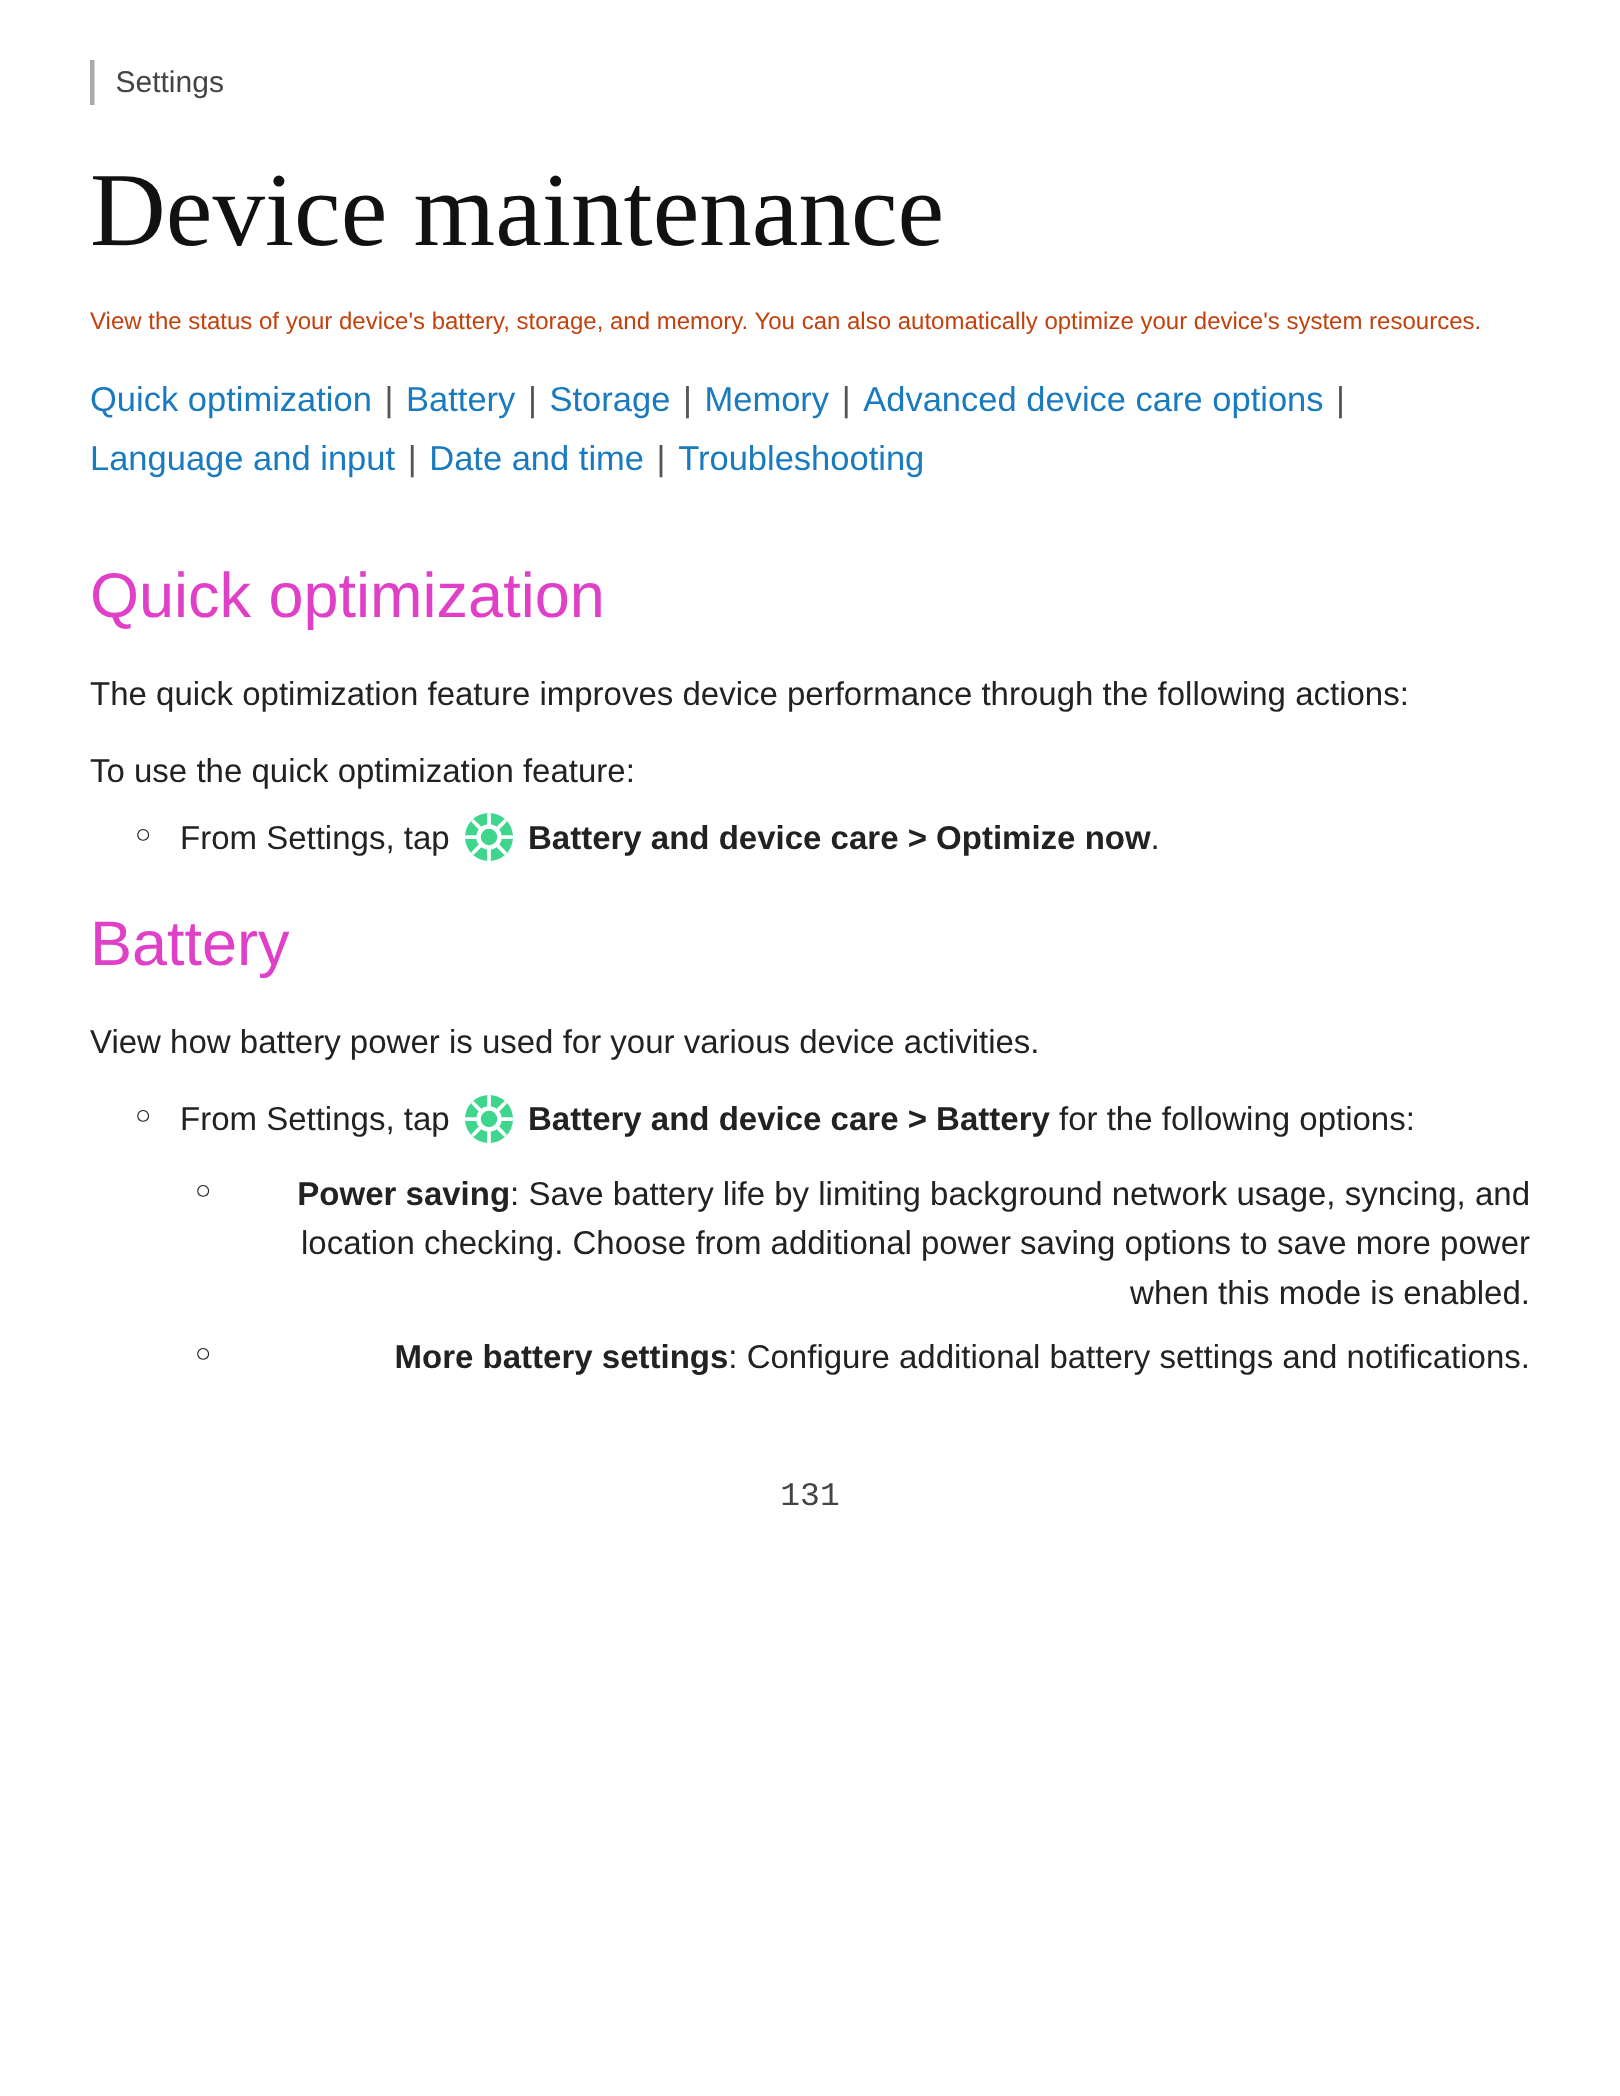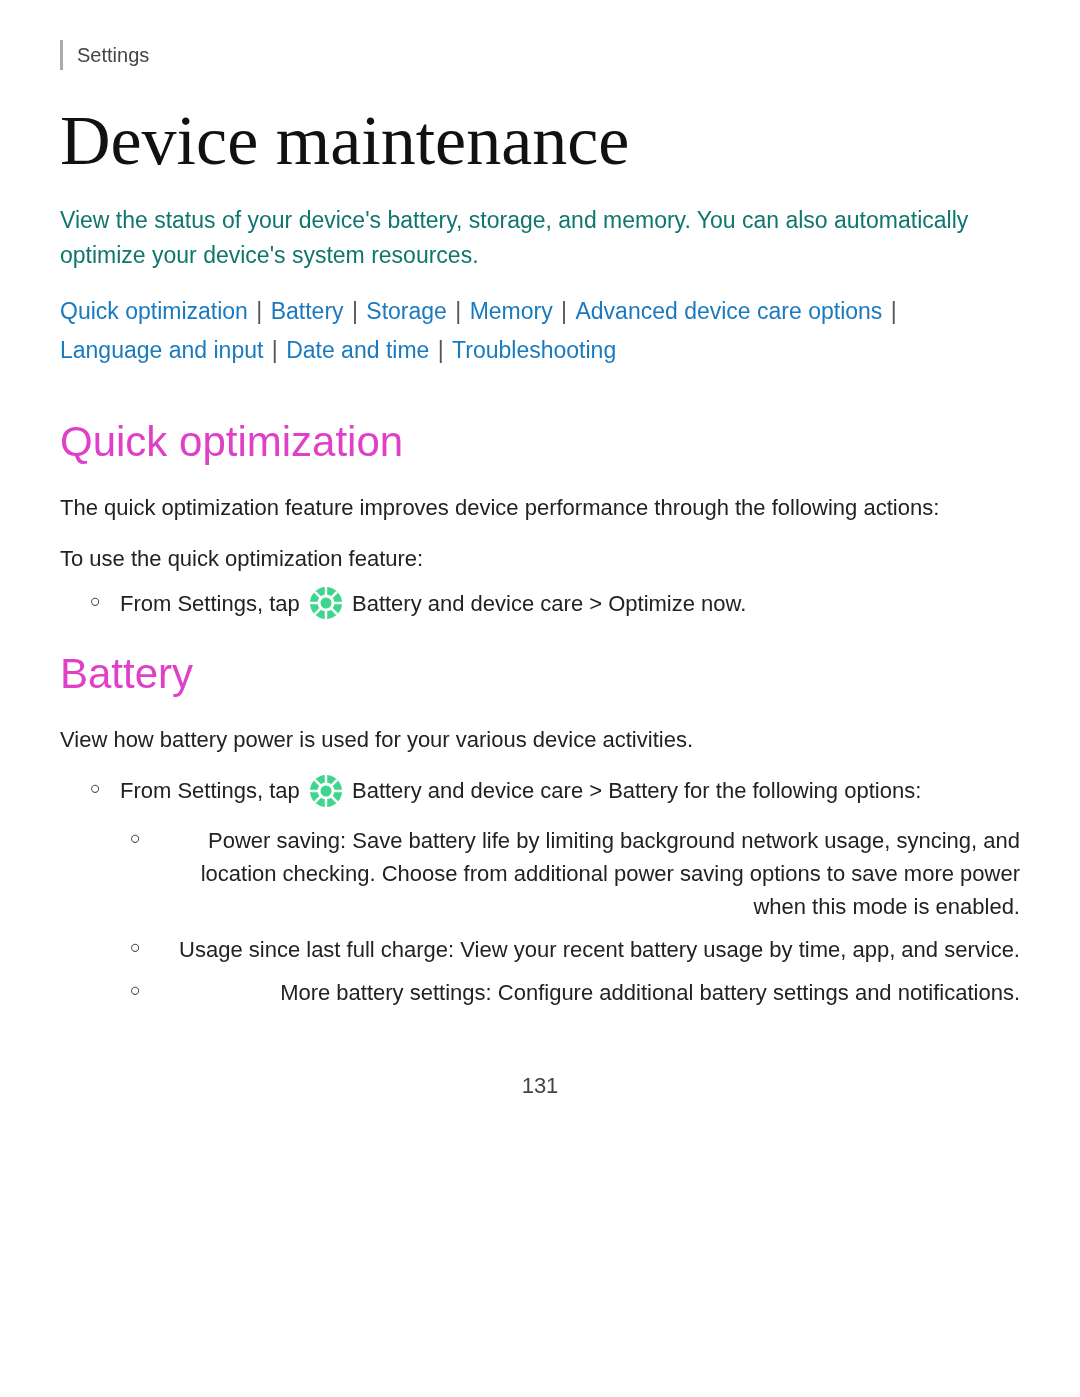--- a/index.html
+++ b/index.html
@@ -33,22 +33,22 @@
       font-family: Liberation Serif, serif;
       font-size: 70px;
       font-weight: 300;
       color: #111;
       margin-bottom: 24px;
       line-height: 1.1;
     }
 
     .intro-text {
       font-family: Arial, sans-serif;
-      font-size: 23px;
-      color: #0f766e;
+      font-size: 16px;
+      color: #c2410c;
       margin-bottom: 20px;
       line-height: 1.5;
     }
 
     .nav-links {
       font-family: Arial, sans-serif;
       font-size: 23px;
       margin-bottom: 40px;
       line-height: 1.7;
     }
@@ -157,41 +157,41 @@
     .circle-list li::before {
       content: "○";
       position: absolute;
       left: 0;
       font-size: 18px;
       line-height: 1.6;
       color: #222;
     }
 
     .bold {
-      font-weight: 400;
+      font-weight: 700;
     }
 
     .settings-icon {
       display: inline-block;
       width: 34px;
       height: 34px;
       vertical-align: middle;
       margin: 0 3px;
       position: relative;
       top: -2px;
     }
 
     .settings-icon svg {
       width: 34px;
       height: 34px;
     }
 
     .page-footer {
       text-align: center;
-      font-family: Liberation Sans, sans-serif;
+      font-family: Liberation Mono, monospace;
       font-size: 22px;
       color: #444;
       margin-top: 60px;
     }
 
     .battery-section {
       margin-top: 10px;
     }
   </style>
 </head>
@@ -259,21 +259,20 @@
           <line x1="6.5" y1="6.5" x2="10.7" y2="10.7" stroke="white" stroke-width="2.5" stroke-linecap="round"></line>
           <line x1="23.3" y1="23.3" x2="27.5" y2="27.5" stroke="white" stroke-width="2.5" stroke-linecap="round"></line>
           <line x1="27.5" y1="6.5" x2="23.3" y2="10.7" stroke="white" stroke-width="2.5" stroke-linecap="round"></line>
           <line x1="10.7" y1="23.3" x2="6.5" y2="27.5" stroke="white" stroke-width="2.5" stroke-linecap="round"></line>
         </svg>
       </span>
       <span class="bold">Battery and device care &gt; Battery</span> for the following options:
 
       <ul class="sub-list" style="margin-top:14px; margin-left:10px;text-align:right;">
         <li><span class="bold">Power saving</span>: Save battery life by limiting background network usage, syncing, and location checking. Choose from additional power saving options to save more power when this mode is enabled.</li>
-        <li><span class="bold">Usage since last full charge</span>: View your recent battery usage by time, app, and service.</li>
         <li><span class="bold">More battery settings</span>: Configure additional battery settings and notifications.</li>
       </ul>
     </li>
   </ul>
 </div>
 
 <div class="page-footer">
   <span>131</span>
 </div>
 

